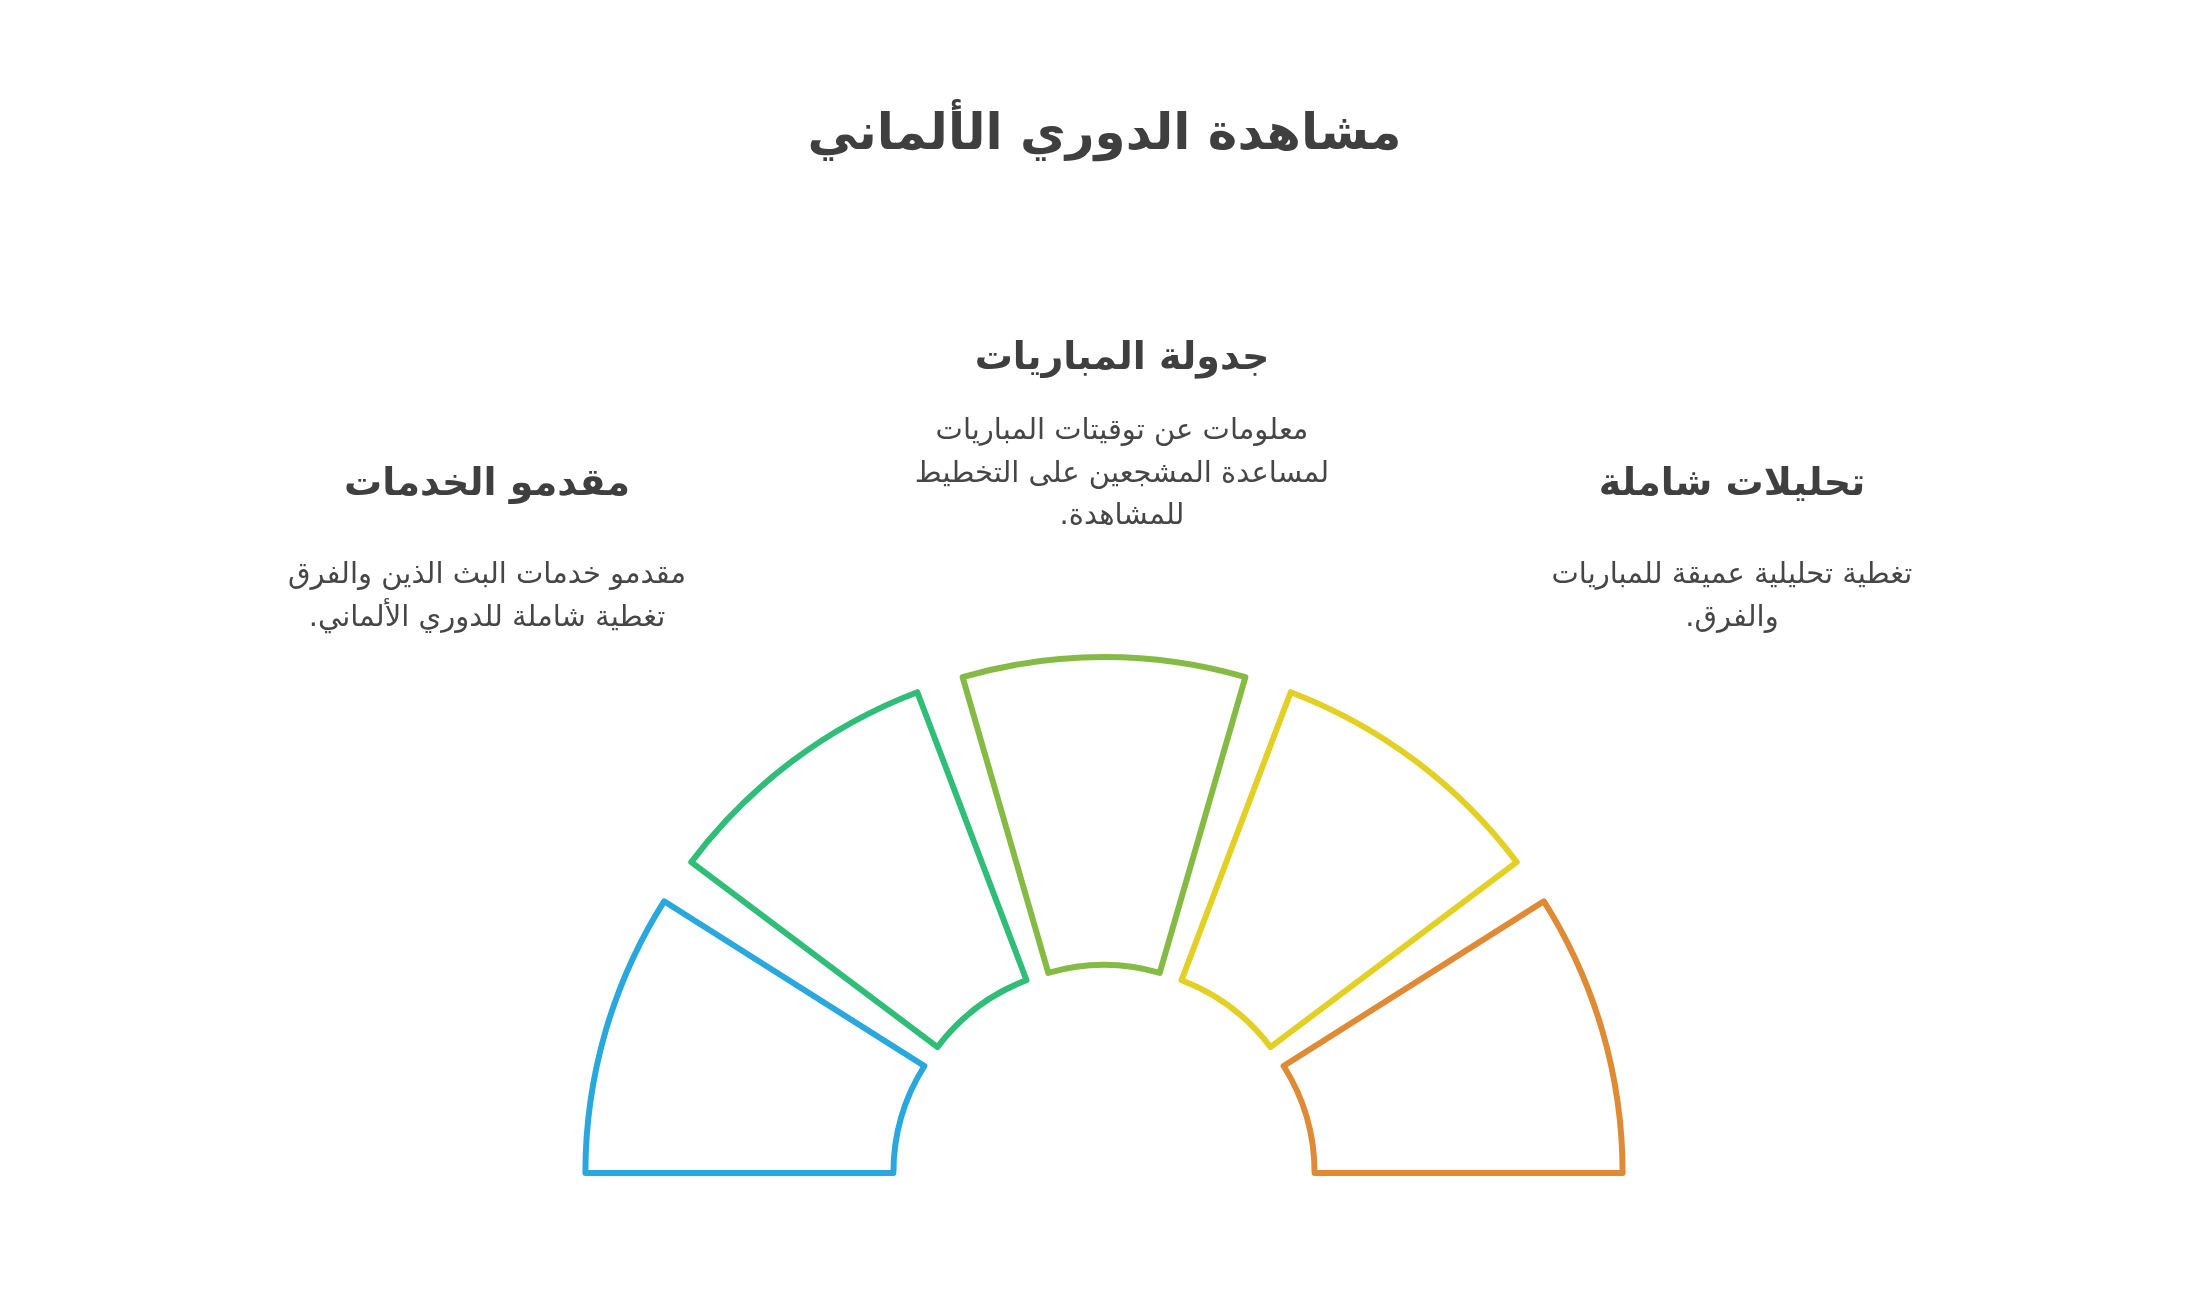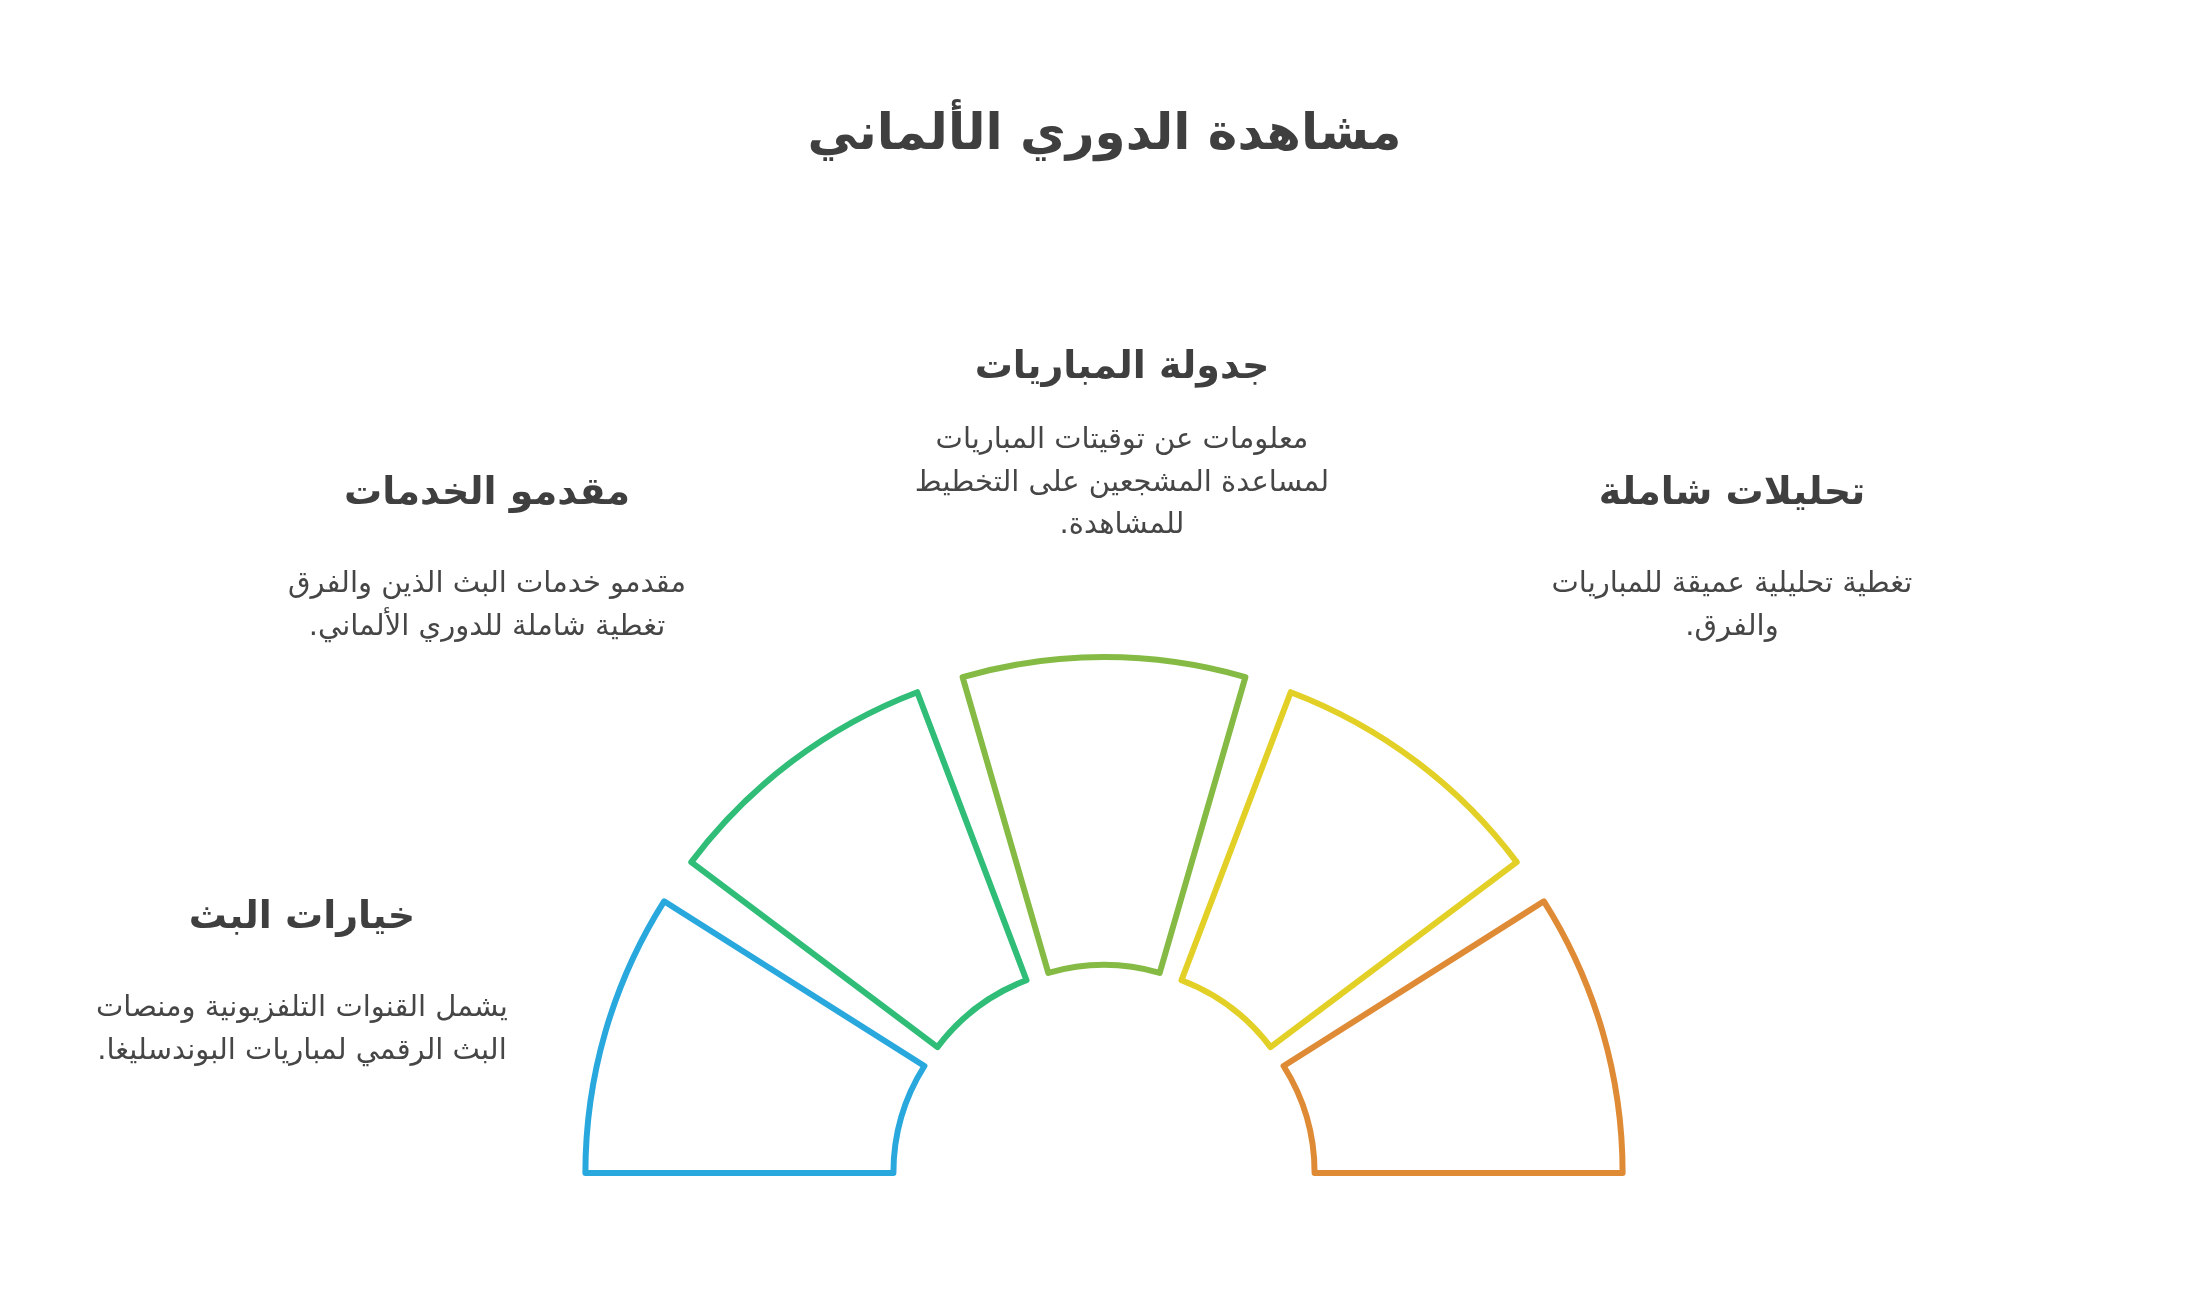--- a/index.html
+++ b/index.html
@@ -20,21 +20,21 @@
     font-weight:bold;
     color:#3f3f3f;
     letter-spacing:0.5px;
   }
   .topic{
     position:absolute;
     text-align:center;
     color:#3f3f3f;
   }
   .topic h2{
-    margin:17px;
+    margin:8px;
     font-size:38px;
     line-height:1.2;
     font-weight:bold;
     color:#3f3f3f;
   }
   .topic p{
     margin:28px 0 0 0;
     font-size:29px;
     line-height:1.48;
     color:#464646;
@@ -75,25 +75,20 @@
     <p>مقدمو خدمات البث الذين والفرق
 تغطية شاملة للدوري الألماني.</p>
   </section>
 
   <section class="topic pos-upper-right">
     <h2>تحليلات شاملة</h2>
     <p>تغطية تحليلية عميقة للمباريات
 والفرق.</p>
   </section>
 
-  <section class="topic pos-lower-left">
-    <h2>خيارات البث</h2>
-    <p>يشمل القنوات التلفزيونية ومنصات
-البث الرقمي لمباريات البوندسليغا.</p>
-  </section>
 
 
   <svg class="fan" viewBox="0 0 2209 1302" aria-hidden="true">
       <path d="M 585.4 1172.9 A 508 508 0 0 1 664.1 901.3 L 924.4 1066.0 A 200 200 0 0 0 893.4 1172.9 Z" fill="none" stroke="#29A8DE" stroke-width="6" stroke-linejoin="round"></path>
       <path d="M 691.3 862.1 A 508 508 0 0 1 917.3 692.2 L 1026.5 980.2 A 200 200 0 0 0 937.5 1047.1 Z" fill="none" stroke="#2FBD77" stroke-width="6" stroke-linejoin="round"></path>
       <path d="M 962.6 677.1 A 508 508 0 0 1 1245.4 677.1 L 1159.7 972.9 A 200 200 0 0 0 1048.3 972.9 Z" fill="none" stroke="#85BB44" stroke-width="6" stroke-linejoin="round"></path>
       <path d="M 1290.7 692.2 A 508 508 0 0 1 1516.7 862.1 L 1270.5 1047.1 A 200 200 0 0 0 1181.5 980.2 Z" fill="none" stroke="#E3D026" stroke-width="6" stroke-linejoin="round"></path>
       <path d="M 1543.9 901.3 A 508 508 0 0 1 1622.6 1172.9 L 1314.6 1172.9 A 200 200 0 0 0 1283.6 1066.0 Z" fill="none" stroke="#DF8B35" stroke-width="6" stroke-linejoin="round"></path>
     </svg>
 

